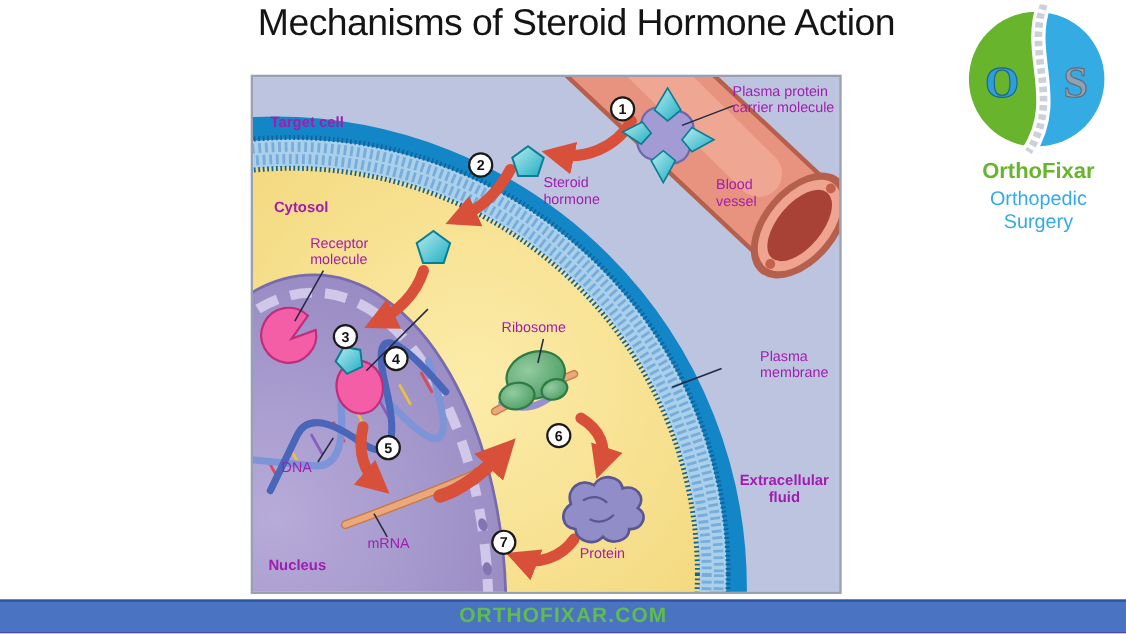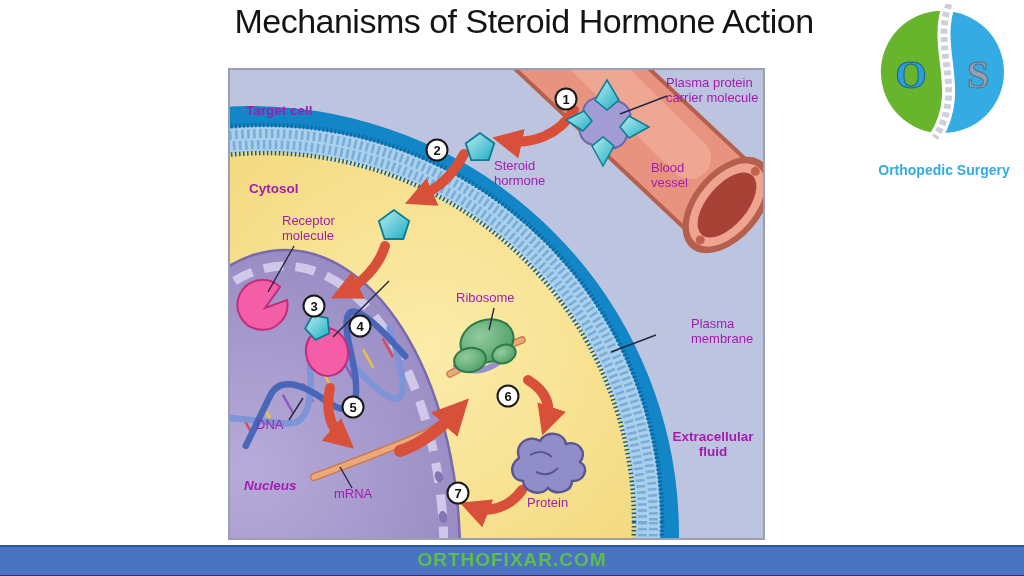--- a/index.html
+++ b/index.html
@@ -3,21 +3,21 @@
 <meta charset="utf-8">
 <style>
   html,body{margin:0;padding:0;background:#fff;}
   .slide{position:relative;width:1024px;height:576px;background:#ffffff;overflow:hidden;
          font-family:"Liberation Sans","DejaVu Sans",sans-serif;}
   .page-title{position:absolute;left:0;top:2px;width:1024px;text-align:center;
               font-size:34px;font-weight:400;letter-spacing:-0.5px;color:var(--title-color,#141414);padding-left:12px;}
   
   .logo{position:absolute;left:868px;top:4px;width:152px;text-align:center;}
   .logo-name{margin-top:0px;font-size:20px;font-weight:700;color:var(--logo-green,#68b42d);}
-  .logo-sub{margin-top:18px;font-size:14px;font-weight:700;color:var(--logo-blue,#34abe3);}
+  .logo-sub{margin-top:2px;font-size:18px;font-weight:400;color:var(--logo-blue,#34abe3);}
   
   .diagram{position:absolute;left:228px;top:68px;width:533px;height:468px;
            border:2px solid #9aa0b2;background:#bdc4df;}
   .diagram svg{position:absolute;left:0;top:0;}
   .dlabel{position:absolute;font-size:13px;line-height:1.14;color:#a21caf;white-space:pre-line;}
   .dlabel.b{font-weight:700;font-size:13.5px;}
   .dlabel.ctr{text-align:center;}
   
   .banner{position:absolute;left:0;top:545px;width:1024px;height:31px;box-sizing:border-box;
           background:var(--banner-bg,#4a73c2);border-top:2px solid #2c55a2;border-bottom:1px solid #4c1d95;
@@ -34,20 +34,21 @@
 
   <div class="logo">
     <svg width="134" height="136" viewBox="0 0 134 136">
       <circle cx="66" cy="68" r="61" fill="#34abe3"></circle>
       <path d="M 70 7 A 61 61 0 0 0 60 129 C 86 86 54 48 70 7 Z" fill="#68b42d"></path>
       <path d="M 72 0 C 55 46 89 86 58 134" fill="none" stroke="#ffffff" stroke-width="13" stroke-linecap="round"></path>
       <path d="M 72 0 C 55 46 89 86 58 134" fill="none" stroke="#ccd0da" stroke-width="7" stroke-dasharray="5 3.4" stroke-linecap="butt"></path>
       <text x="34" y="84" text-anchor="middle" font-family="Liberation Serif, serif" font-size="40" font-weight="bold" fill="#2f9ed8" stroke="#18648f" stroke-width="1">O</text>
       <text x="101" y="84" text-anchor="middle" font-family="Liberation Serif, serif" font-size="40" font-weight="bold" fill="#93a0b0" stroke="#5d6b7c" stroke-width="1">S</text>
     </svg>
+    <div class="logo-name">OrthoFixar</div>
     <div class="logo-sub">Orthopedic Surgery</div>
   </div>
 
   <div class="diagram">
     <svg width="533" height="468" viewBox="230 70 533 468">
       <defs>
         <radialGradient id="nucGrad" gradientUnits="userSpaceOnUse" cx="250" cy="470" r="300">
           <stop offset="0%" stop-color="#b7abd9"></stop>
             <stop offset="100%" stop-color="#8f81bc"></stop>
         </radialGradient>
@@ -213,21 +214,21 @@
 carrier molecule</div>
     <div class="dlabel" style="left:421px;top:91px;">Blood
 vessel</div>
     <div class="dlabel" style="left:226px;top:221px;">Ribosome</div>
     <div class="dlabel" style="left:425px;top:247px;margin-left:36px;">Plasma
 membrane</div>
     <div class="dlabel b ctr" style="left:438px;top:359px;width:90px;">Extracellular
 fluid</div>
     <div class="dlabel" style="left:26px;top:348px;">DNA</div>
     <div class="dlabel" style="left:104px;top:417px;">mRNA</div>
-    <div class="dlabel b" style="left:14px;top:408px;font-style:italic;">Nucleus</div>
+    <div class="dlabel b" style="left:14px;top:436px;">Nucleus</div>
     <div class="dlabel" style="left:297px;top:426px;">Protein</div>
   </div>
 
   <div class="banner">
     <div class="banner-text">ORTHOFIXAR.COM</div>
   </div>
 
 </div>
 
 </body></html>

